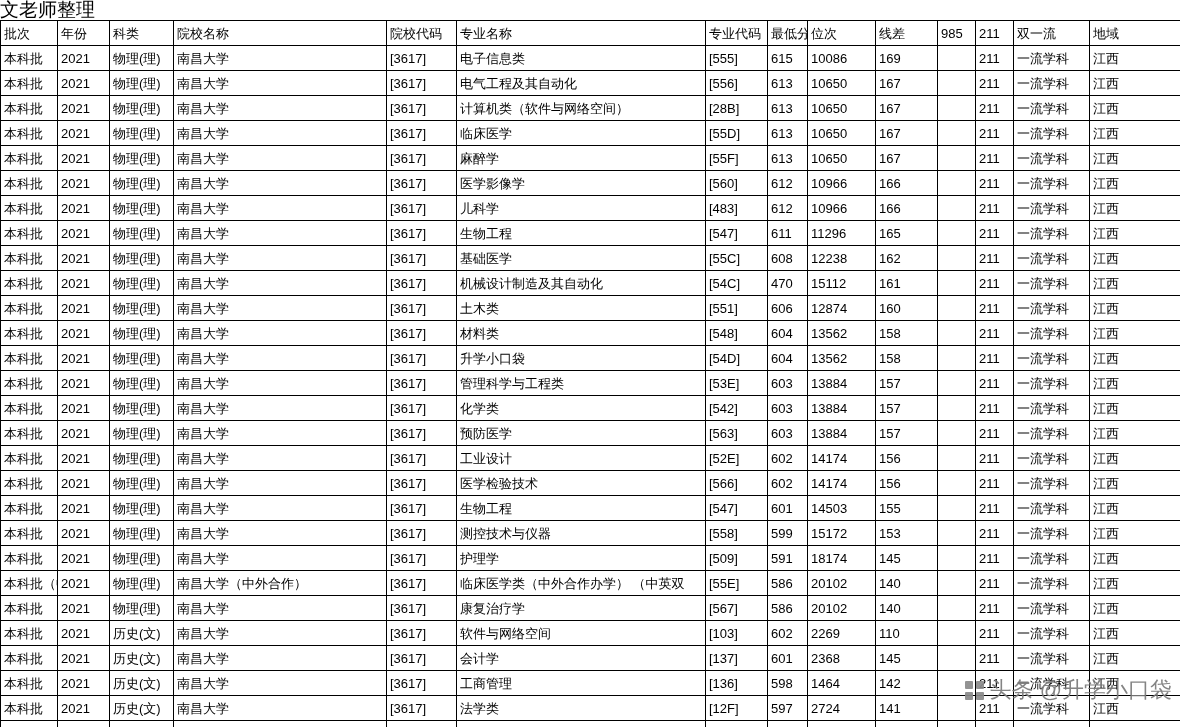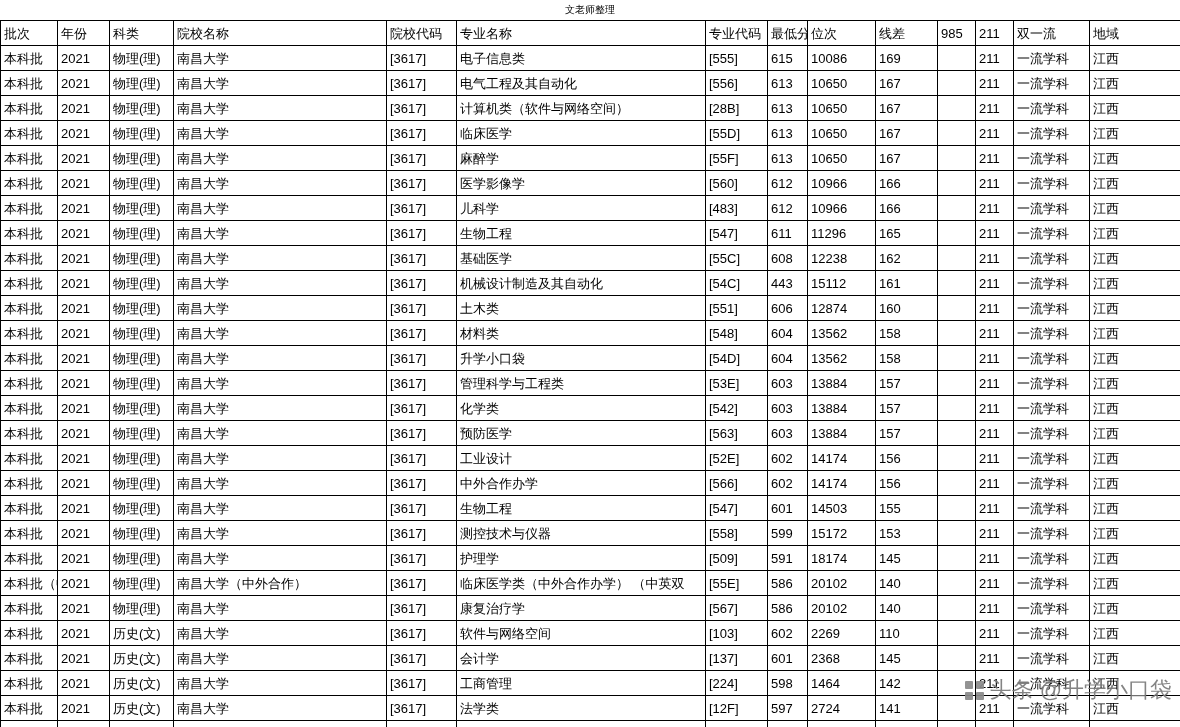--- a/index.html
+++ b/index.html
@@ -10,22 +10,21 @@
   body {
     width: 1180px;
     height: 727px;
     font-family: "Liberation Sans", sans-serif;
     font-size: 13px;
     color: #000000;
     overflow: hidden;
     position: relative;
   }
   .doc-title {
-    text-align: center;
-    font-size: 10px;
+    font-size: 19px;
     line-height: 20px;
     height: 20px;
     color: #000;
   }
   table.grades {
     border-collapse: collapse;
     table-layout: fixed;
     width: 1180px;
     border-top: 1px solid #000;
     border-left: 1px solid #000;
@@ -274,21 +273,21 @@
         <td>江西</td>
       </tr>
       <tr>
         <td>本科批</td>
         <td>2021</td>
         <td>物理(理)</td>
         <td>南昌大学</td>
         <td>[3617]</td>
         <td>机械设计制造及其自动化</td>
         <td>[54C]</td>
-        <td>443</td>
+        <td>470</td>
         <td>15112</td>
         <td>161</td>
         <td></td>
         <td>211</td>
         <td>一流学科</td>
         <td>江西</td>
       </tr>
       <tr>
         <td>本科批</td>
         <td>2021</td>
@@ -400,21 +399,21 @@
         <td>211</td>
         <td>一流学科</td>
         <td>江西</td>
       </tr>
       <tr>
         <td>本科批</td>
         <td>2021</td>
         <td>物理(理)</td>
         <td>南昌大学</td>
         <td>[3617]</td>
-        <td>中外合作办学</td>
+        <td>医学检验技术</td>
         <td>[566]</td>
         <td>602</td>
         <td>14174</td>
         <td>156</td>
         <td></td>
         <td>211</td>
         <td>一流学科</td>
         <td>江西</td>
       </tr>
       <tr>
@@ -529,21 +528,21 @@
         <td>一流学科</td>
         <td>江西</td>
       </tr>
       <tr>
         <td>本科批</td>
         <td>2021</td>
         <td>历史(文)</td>
         <td>南昌大学</td>
         <td>[3617]</td>
         <td>工商管理</td>
-        <td>[224]</td>
+        <td>[136]</td>
         <td>598</td>
         <td>1464</td>
         <td>142</td>
         <td></td>
         <td>211</td>
         <td>一流学科</td>
         <td>江西</td>
       </tr>
       <tr>
         <td>本科批</td>

